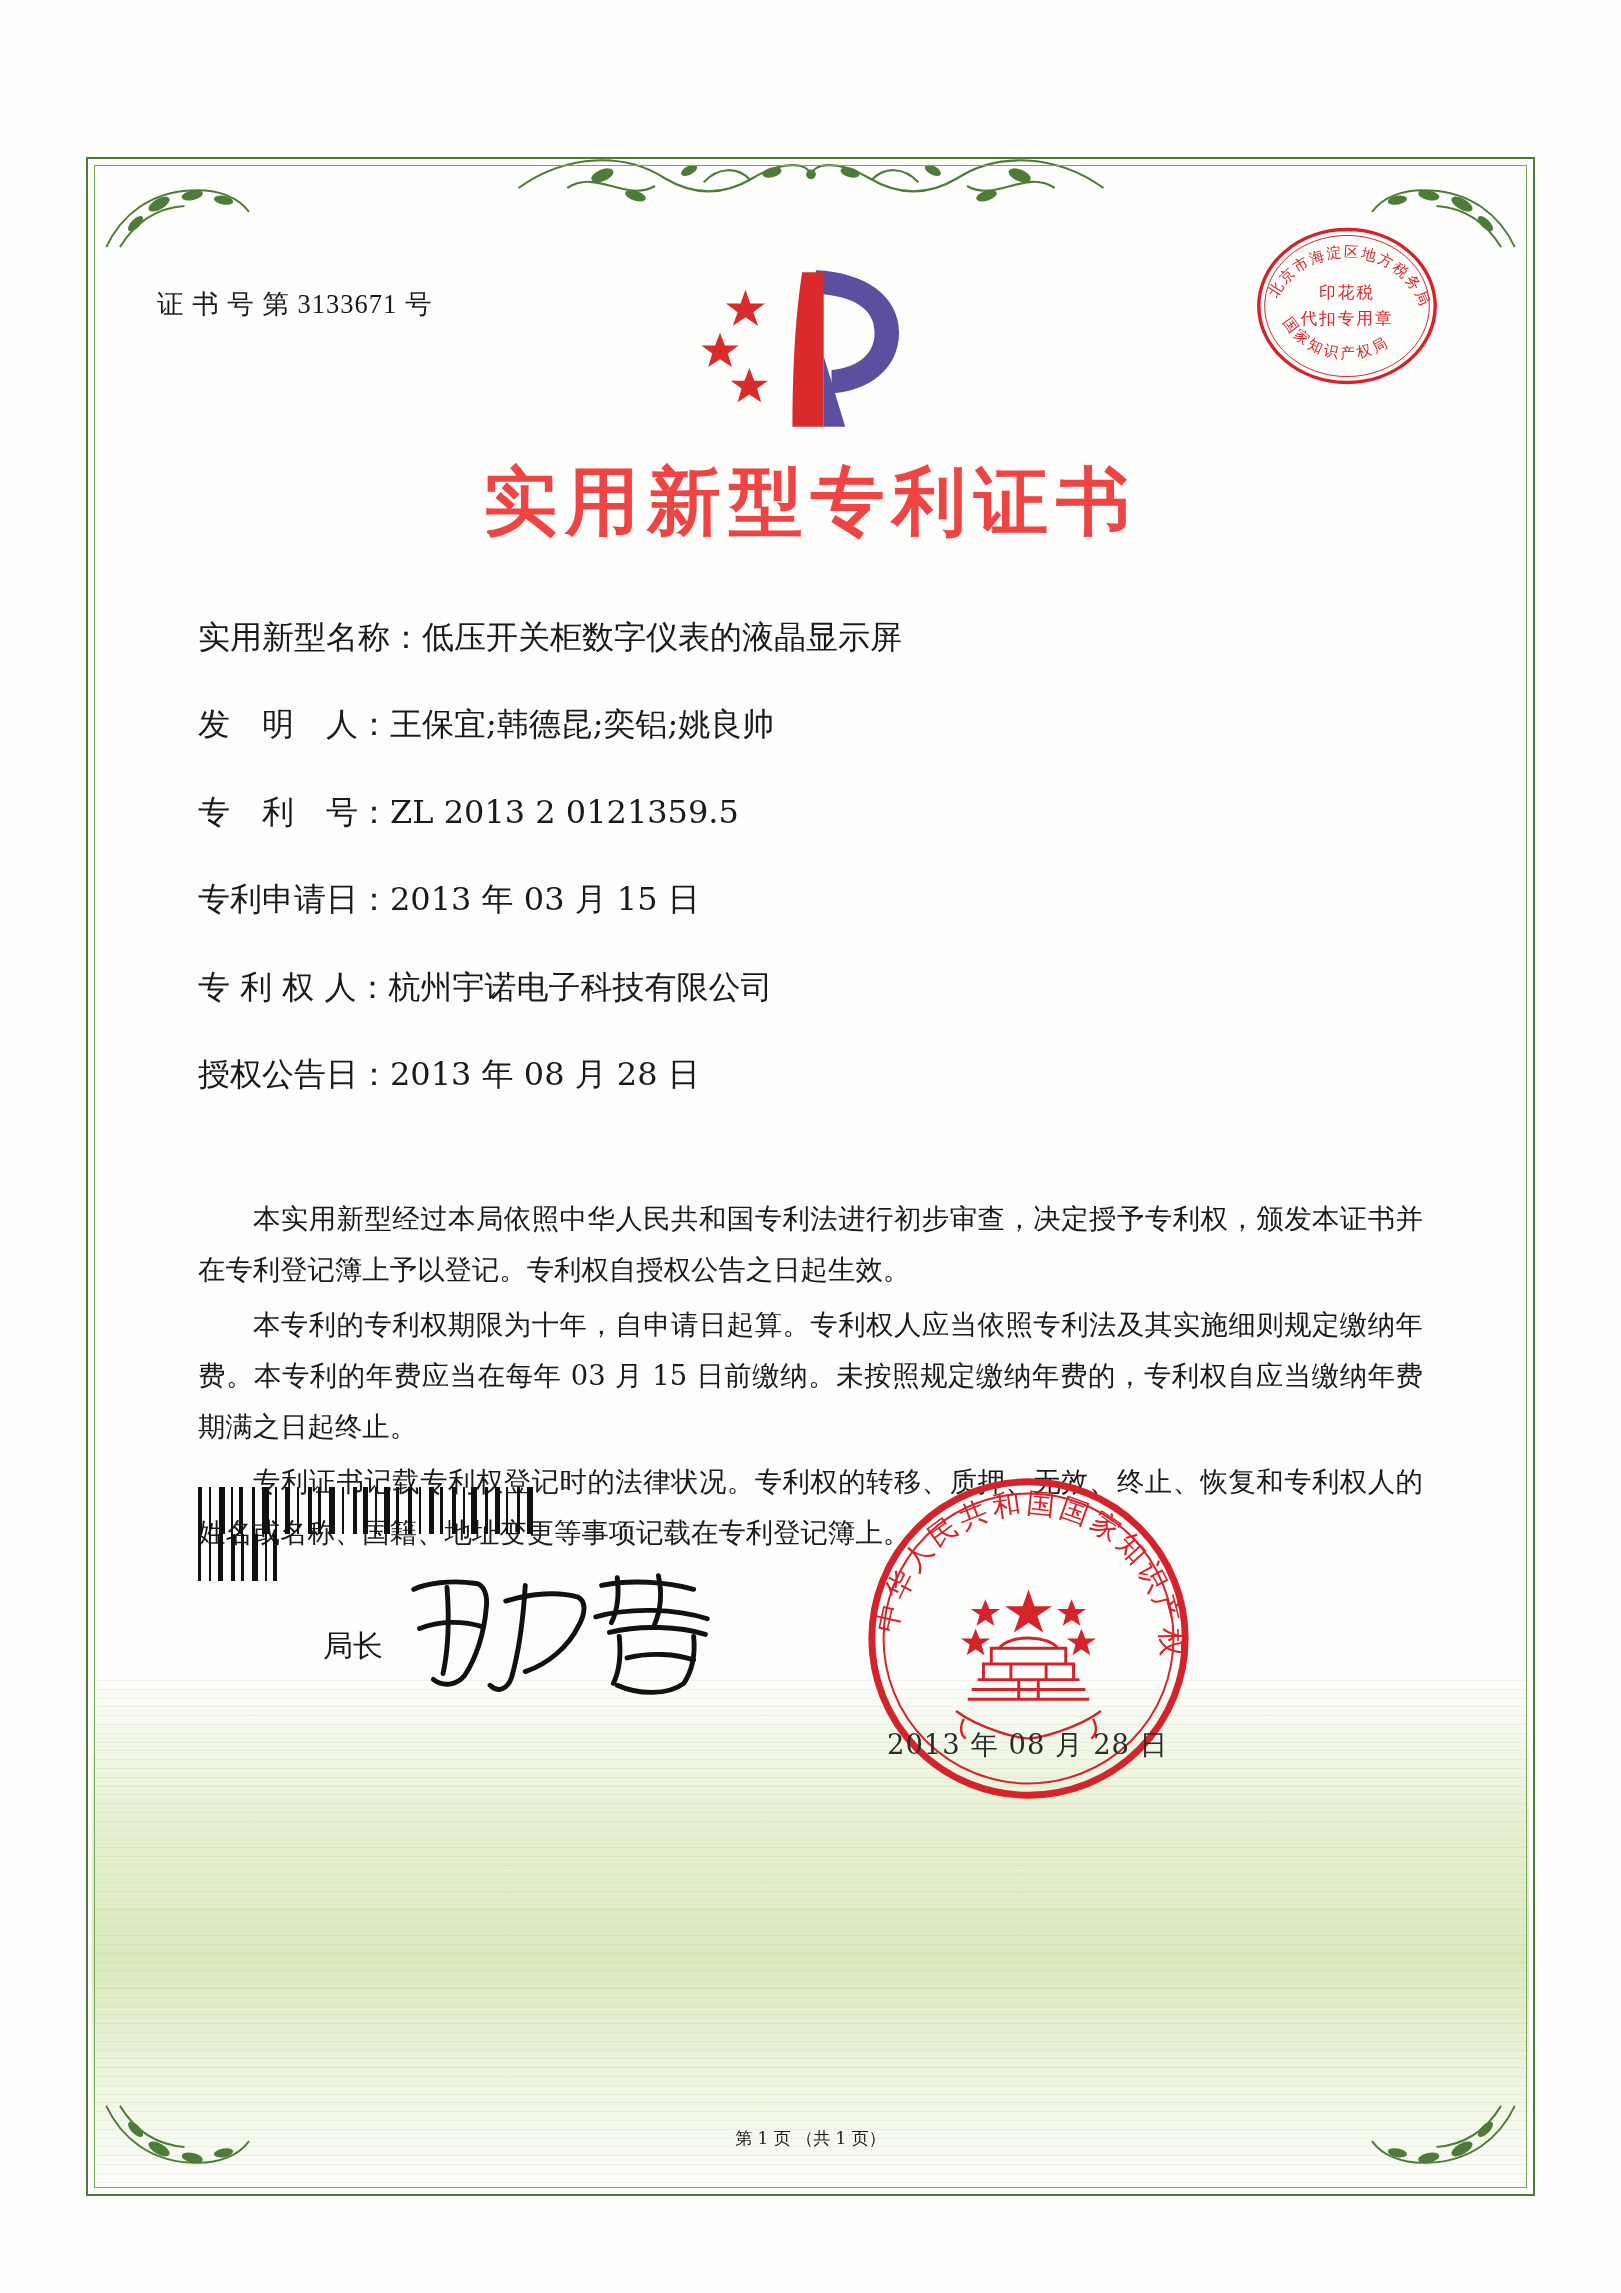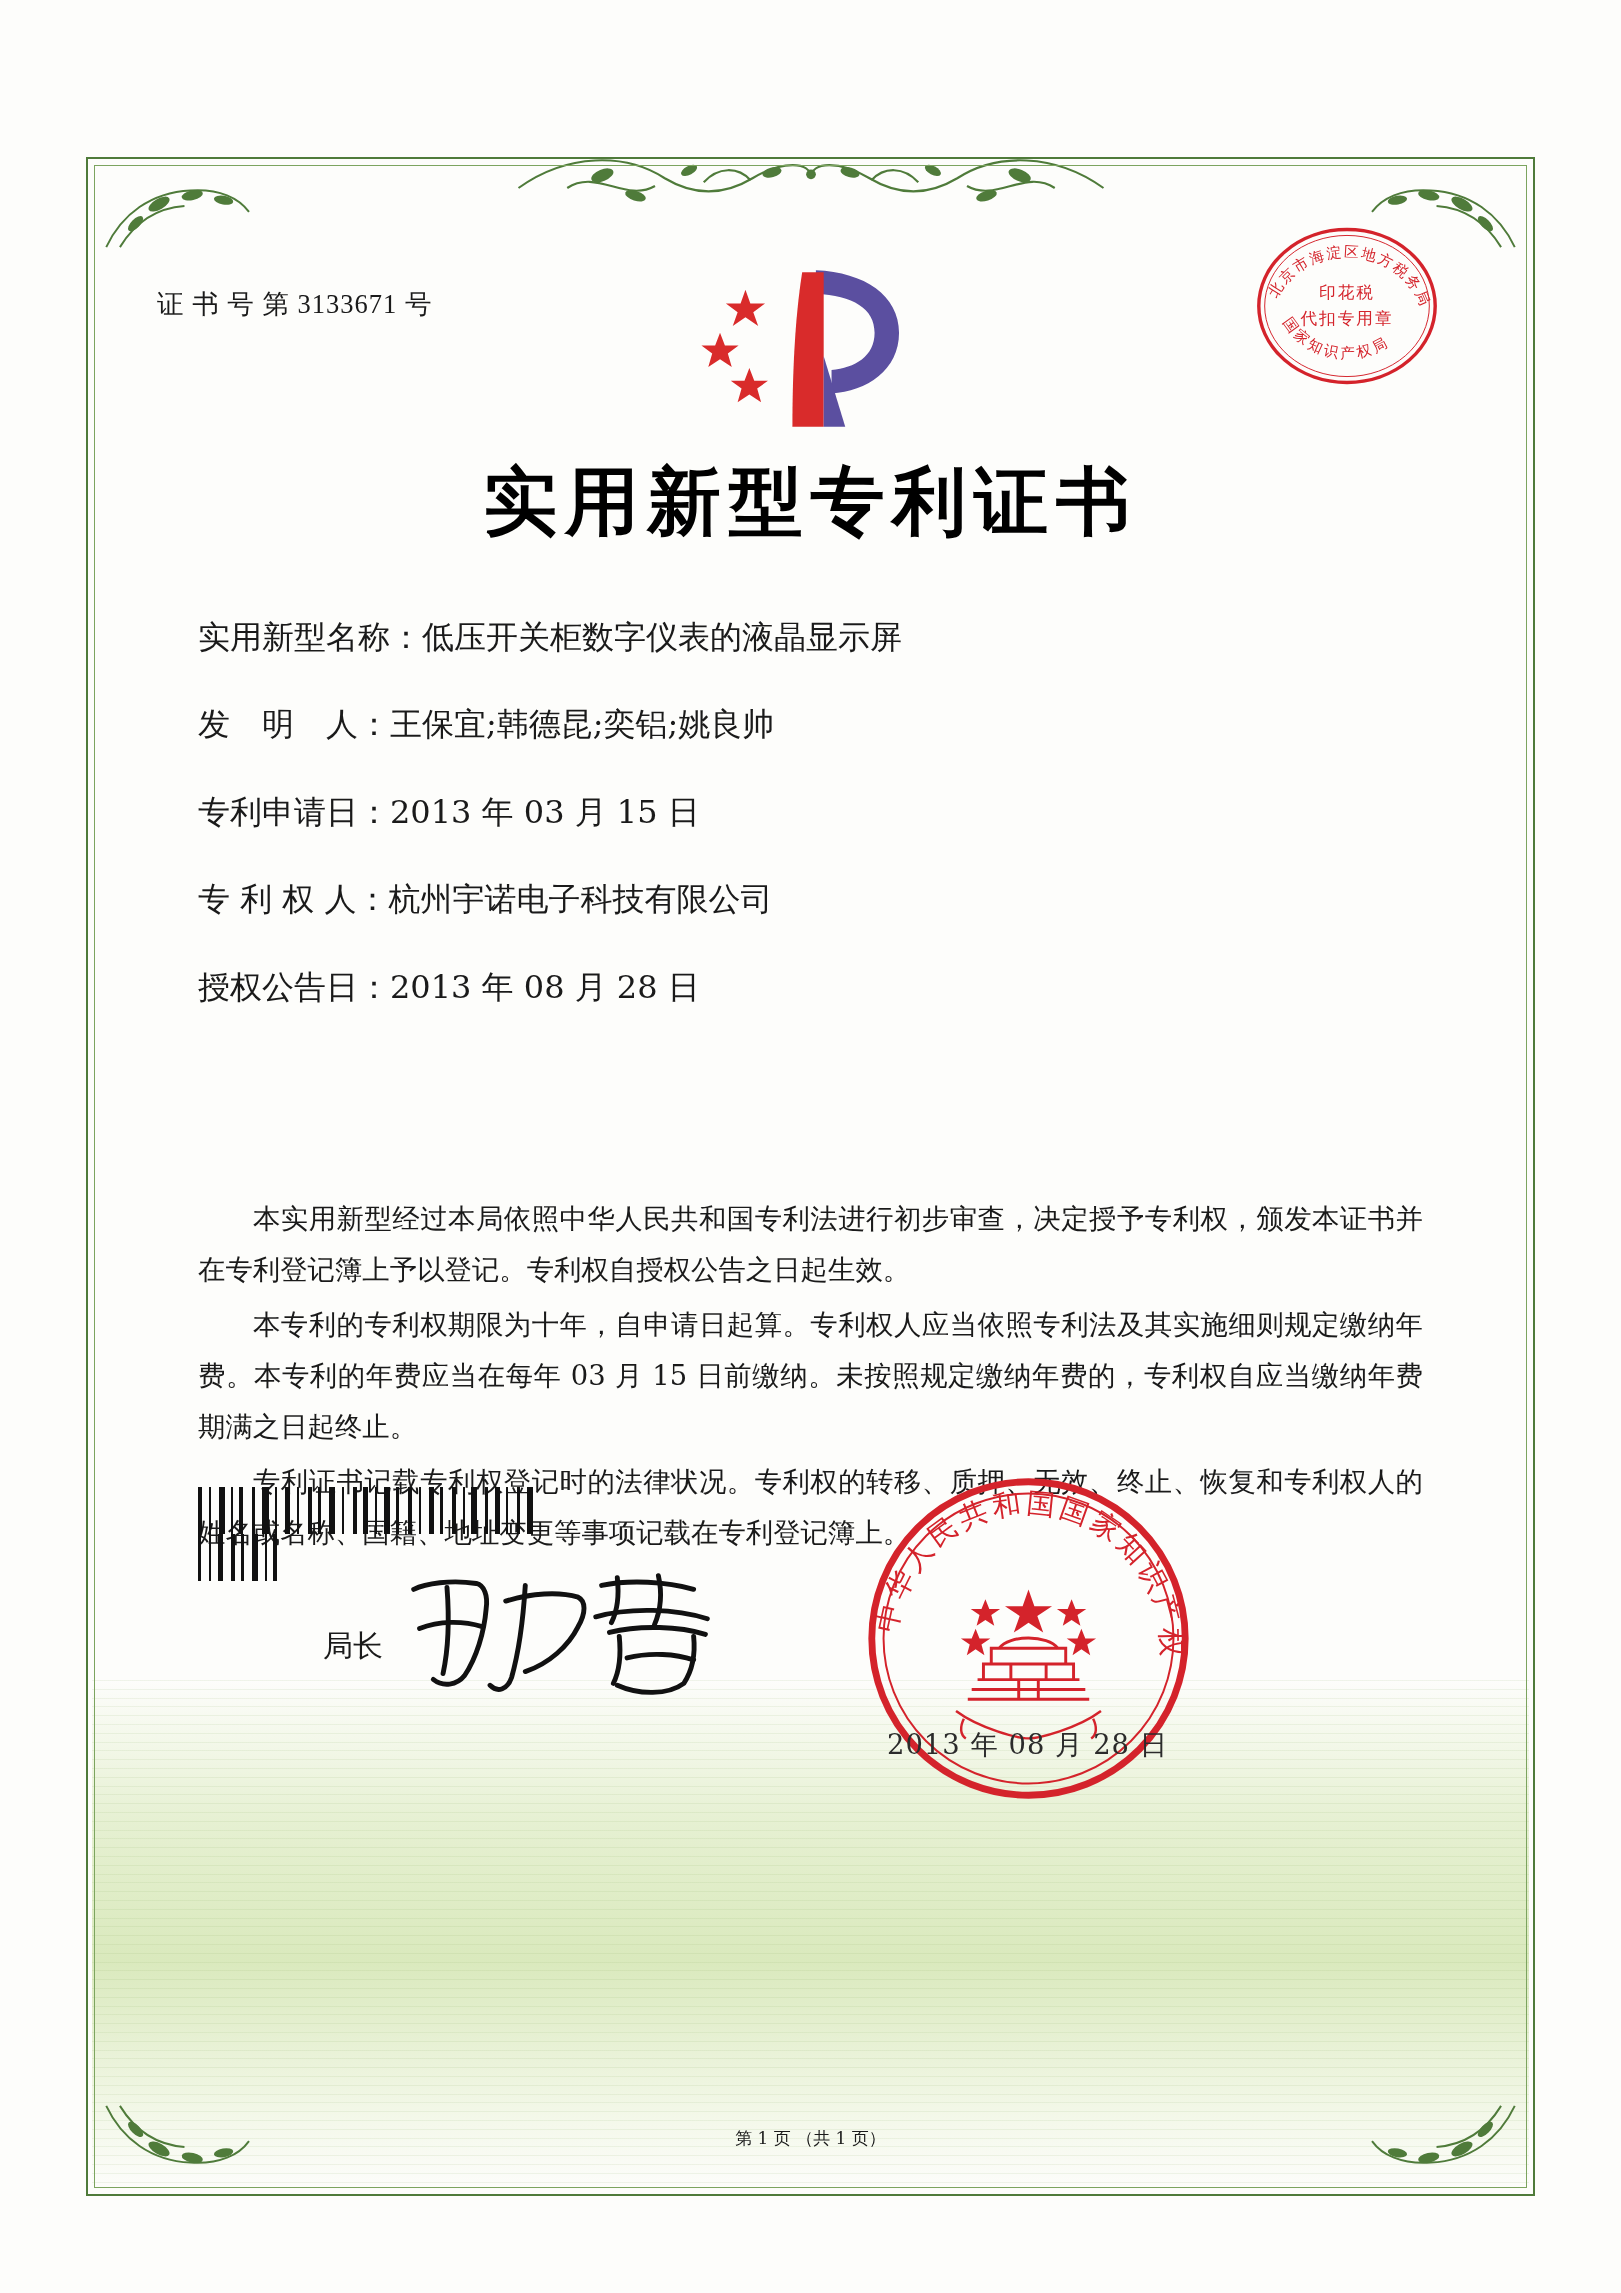--- a/index.html
+++ b/index.html
@@ -116,21 +116,21 @@
   .main-title {
     position: absolute;
     left: 0;
     right: 0;
     top: 294px;
     text-align: center;
     font-size: 74px;
     letter-spacing: 7.8px;
     font-weight: bold;
     font-family: "DejaVu Serif", "Liberation Serif", serif;
-    color: #000000;
+    color: #ef4444;
   }
 
   
   .fields {
     position: absolute;
     left: 110px;
     top: 459px;
     right: 88px;
   }
   .field-row {
@@ -350,20 +350,23 @@
     </div>
 
     <div class="main-title">实用新型专利证书</div>
 
     <div class="fields">
       <div class="field-row">
         <span class="field-label">实用新型名称：</span><span class="field-value">低压开关柜数字仪表的液晶显示屏</span>
       </div>
       <div class="field-row">
         <span class="field-label">发　明　人：</span><span class="field-value">王保宜;韩德昆;奕铝;姚良帅</span>
+      </div>
+      <div class="field-row">
+        <span class="field-label">专　利　号：</span><span class="field-value">ZL 2013 2 0121359.5</span>
       </div>
       <div class="field-row">
         <span class="field-label">专利申请日：</span><span class="field-value">2013 年 03 月 15 日</span>
       </div>
       <div class="field-row">
         <span class="field-label">专 利 权 人：</span><span class="field-value">杭州宇诺电子科技有限公司</span>
       </div>
       <div class="field-row">
         <span class="field-label">授权公告日：</span><span class="field-value">2013 年 08 月 28 日</span>
       </div>

